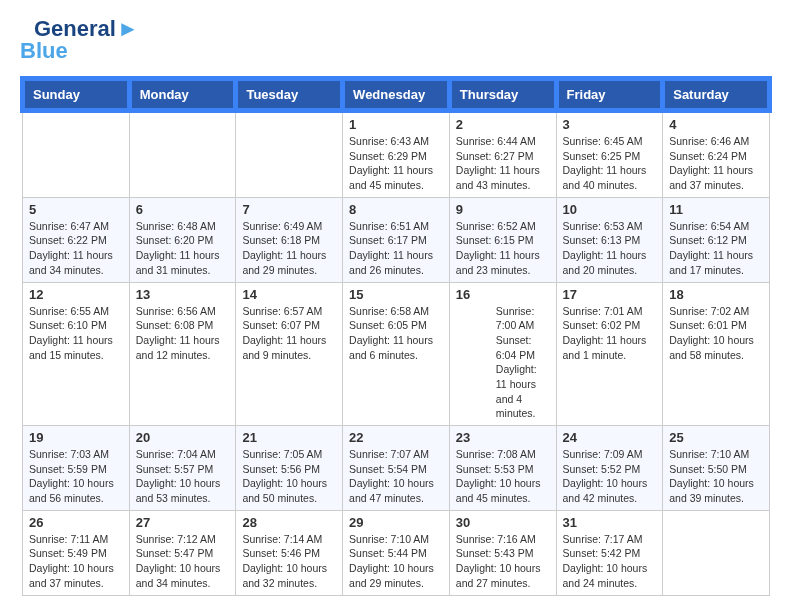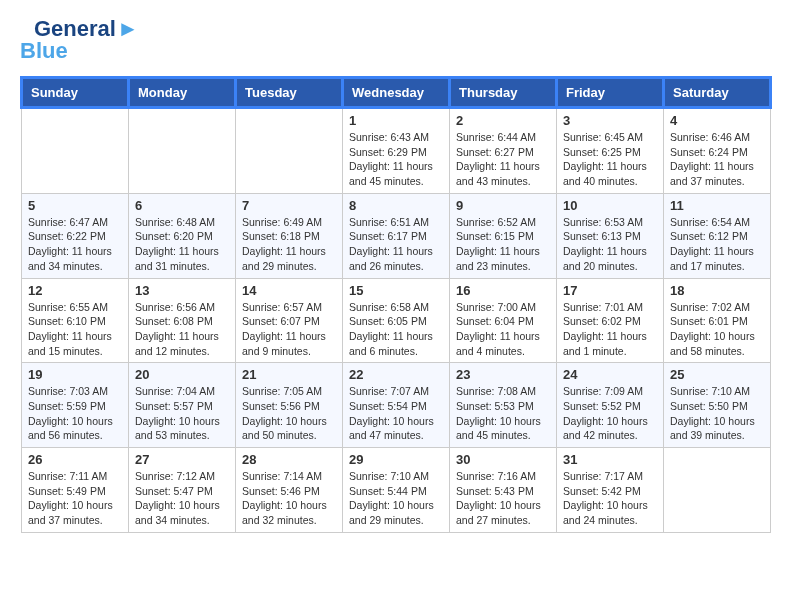--- a/index.html
+++ b/index.html
@@ -43,21 +43,21 @@
       border-collapse: collapse;
       border: 1px solid #ccc;
     }
     .calendar th {
       background: #2a5aad;
       color: #fff;
       font-size: 13px;
       font-weight: bold;
       padding: 6px 8px;
       text-align: left;
-      border: 3px solid #3b82f6;
+      border: 5px solid #3b82f6;
     }
     .calendar td {
       vertical-align: top;
       width: 14.28%;
       border: 1px solid #ccc;
       padding: 4px 6px;
       background: #fff;
       min-height: 80px;
     }
     .calendar tr:nth-child(even) td {
@@ -214,21 +214,21 @@
           </td>
           <td>
             <div class="day-number">15</div>
             <div class="day-info" style="white-space: pre-line;">Sunrise: 6:58 AM
 Sunset: 6:05 PM
 Daylight: 11 hours
 and 6 minutes.</div>
           </td>
           <td>
             <div class="day-number">16</div>
-            <div class="day-info" style="white-space: pre-line;">Sunrise: 7:00 AM
+            <div class="day-info" style="white-space: pre-line; margin-left: 40px;">Sunrise: 7:00 AM
 Sunset: 6:04 PM
 Daylight: 11 hours
 and 4 minutes.</div>
           </td>
           <td>
             <div class="day-number">17</div>
             <div class="day-info" style="white-space: pre-line;">Sunrise: 7:01 AM
 Sunset: 6:02 PM
 Daylight: 11 hours
 and 1 minute.</div>

